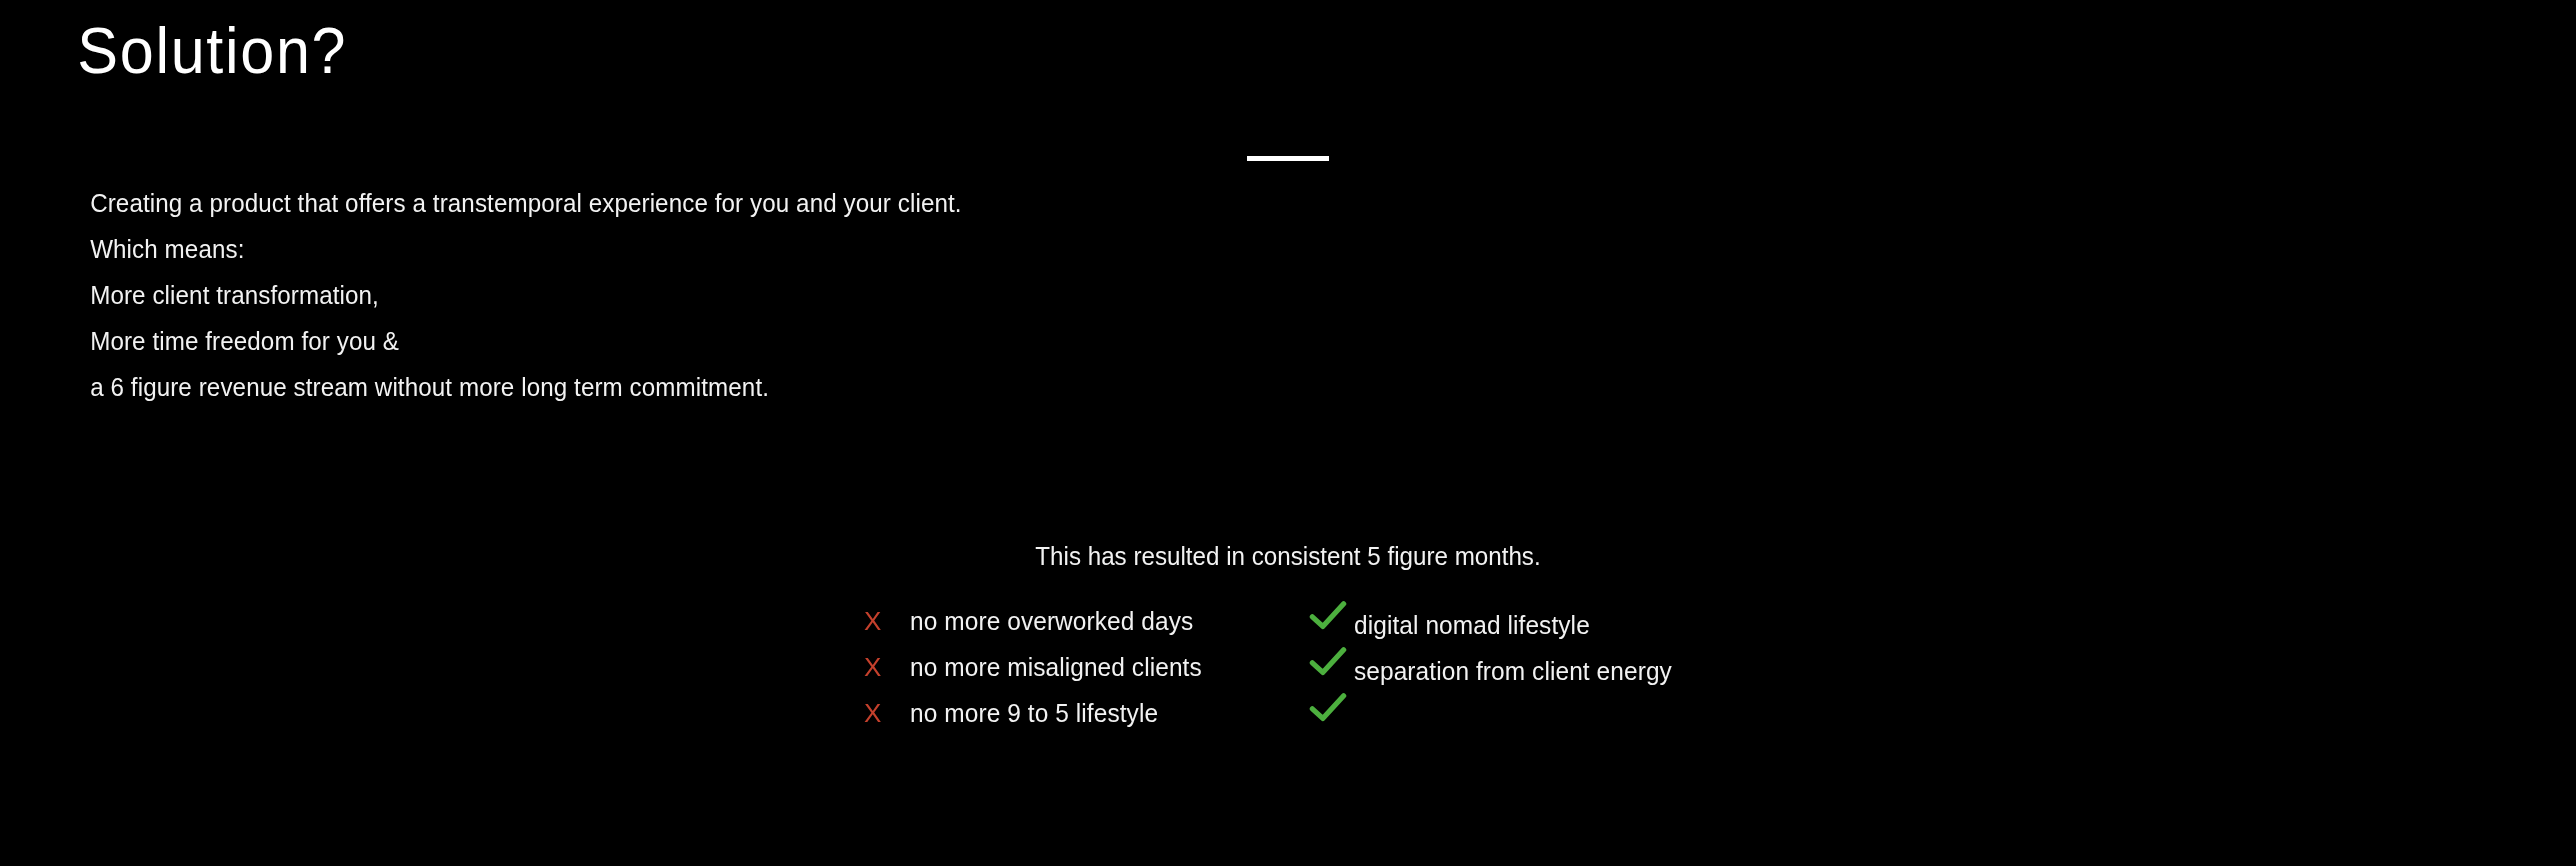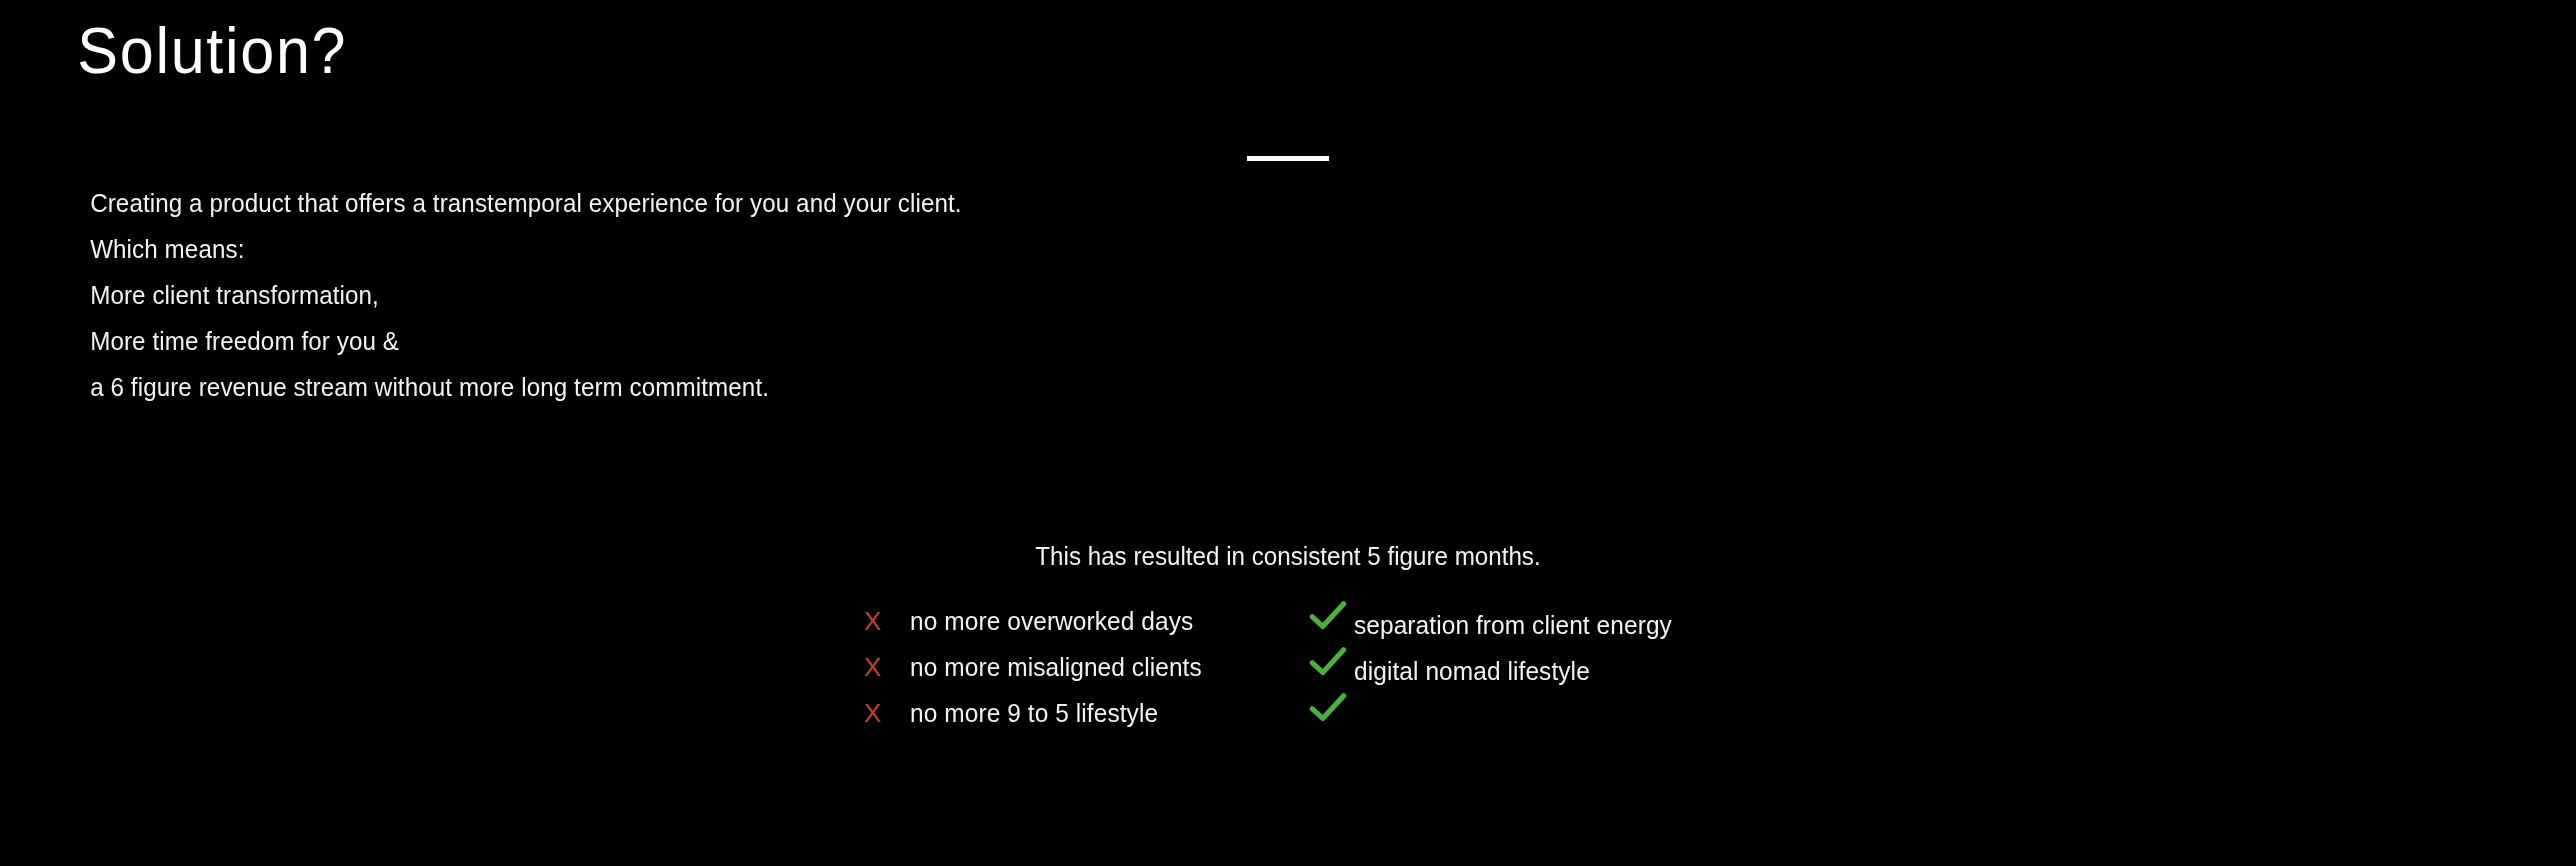--- a/index.html
+++ b/index.html
@@ -221,30 +221,30 @@
     </div>
 
     <div class="col col-positives">
 
       <div class="list-row">
         <span class="mark-check">
           <svg width="40" height="40" viewBox="0 0 46 46" aria-hidden="true">
             <path d="M5 24 L17 35 L41 9" fill="none" stroke="#4caf3e" stroke-width="6" stroke-linecap="round" stroke-linejoin="round"></path>
           </svg>
         </span>
-        <span class="row-text">separation from client energy</span>
+        <span class="row-text">digital nomad lifestyle</span>
       </div>
 
       <div class="list-row">
         <span class="mark-check">
           <svg width="40" height="40" viewBox="0 0 46 46" aria-hidden="true">
             <path d="M5 24 L17 35 L41 9" fill="none" stroke="#4caf3e" stroke-width="6" stroke-linecap="round" stroke-linejoin="round"></path>
           </svg>
         </span>
-        <span class="row-text">digital nomad lifestyle</span>
+        <span class="row-text">separation from client energy</span>
       </div>
 
 
       <div class="list-row orphan-row">
         <span class="mark-check">
           <svg width="40" height="40" viewBox="0 0 46 46" aria-hidden="true">
             <path d="M5 24 L17 35 L41 9" fill="none" stroke="#4caf3e" stroke-width="6" stroke-linecap="round" stroke-linejoin="round"></path>
           </svg>
         </span>
         <span class="row-text"></span>

